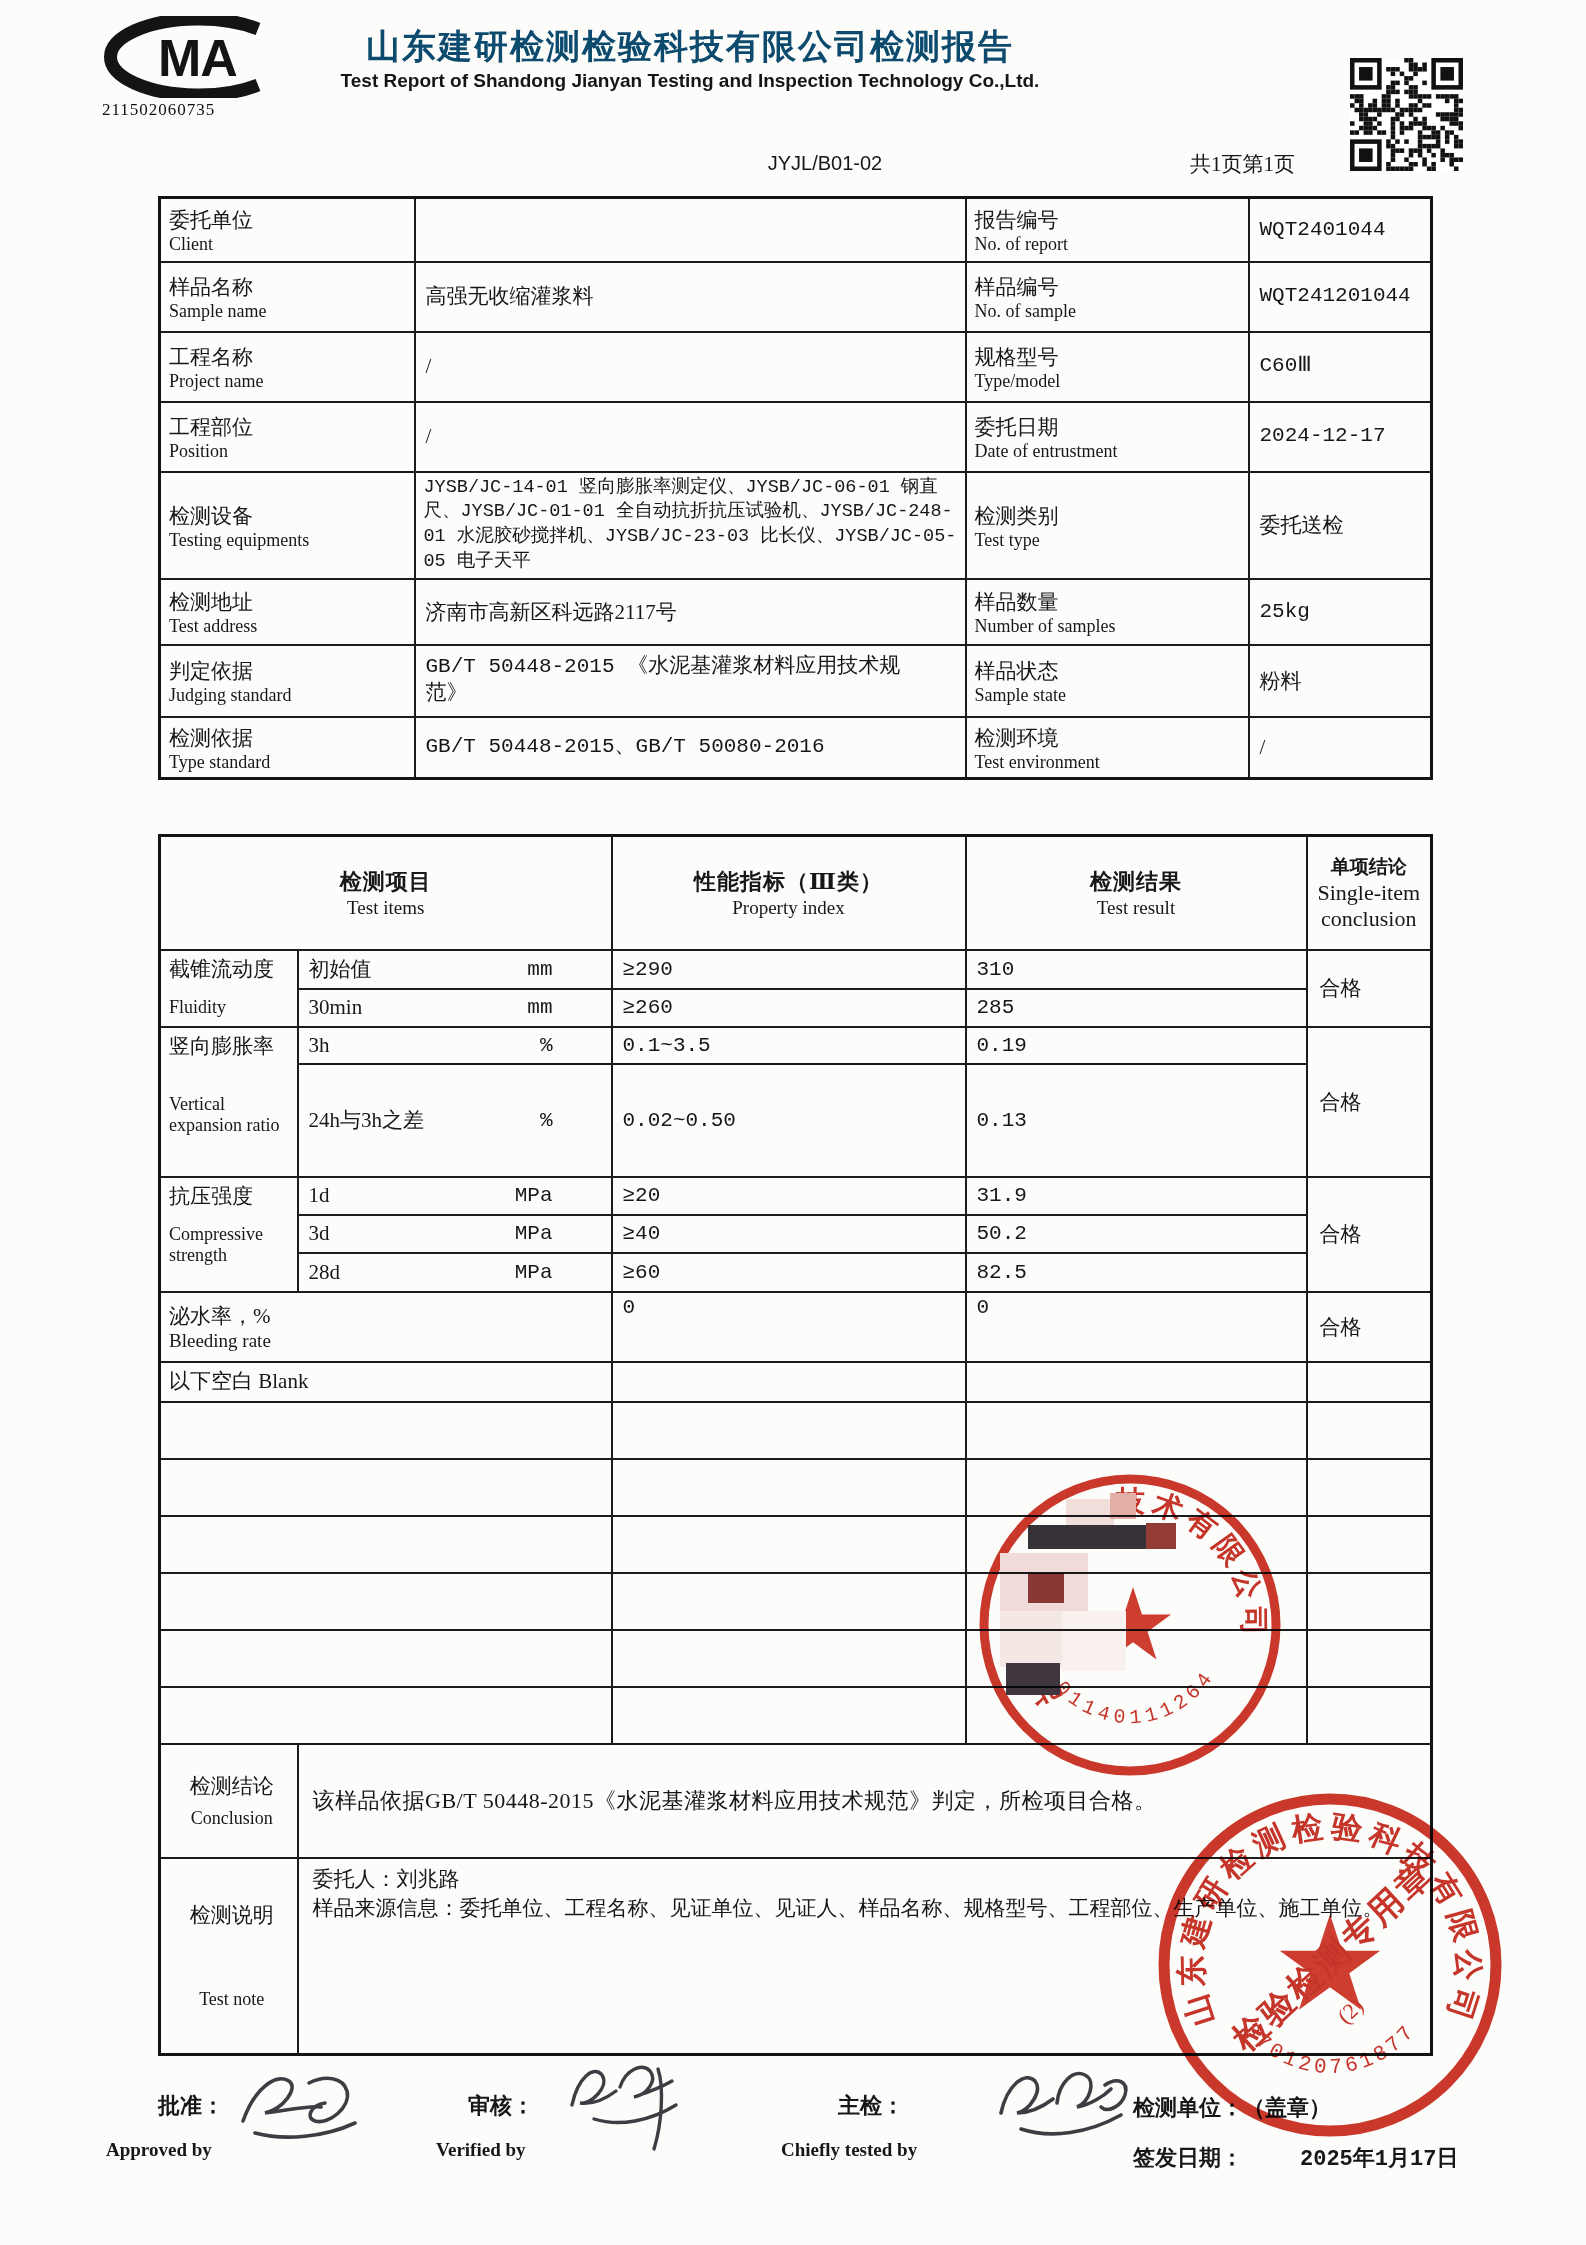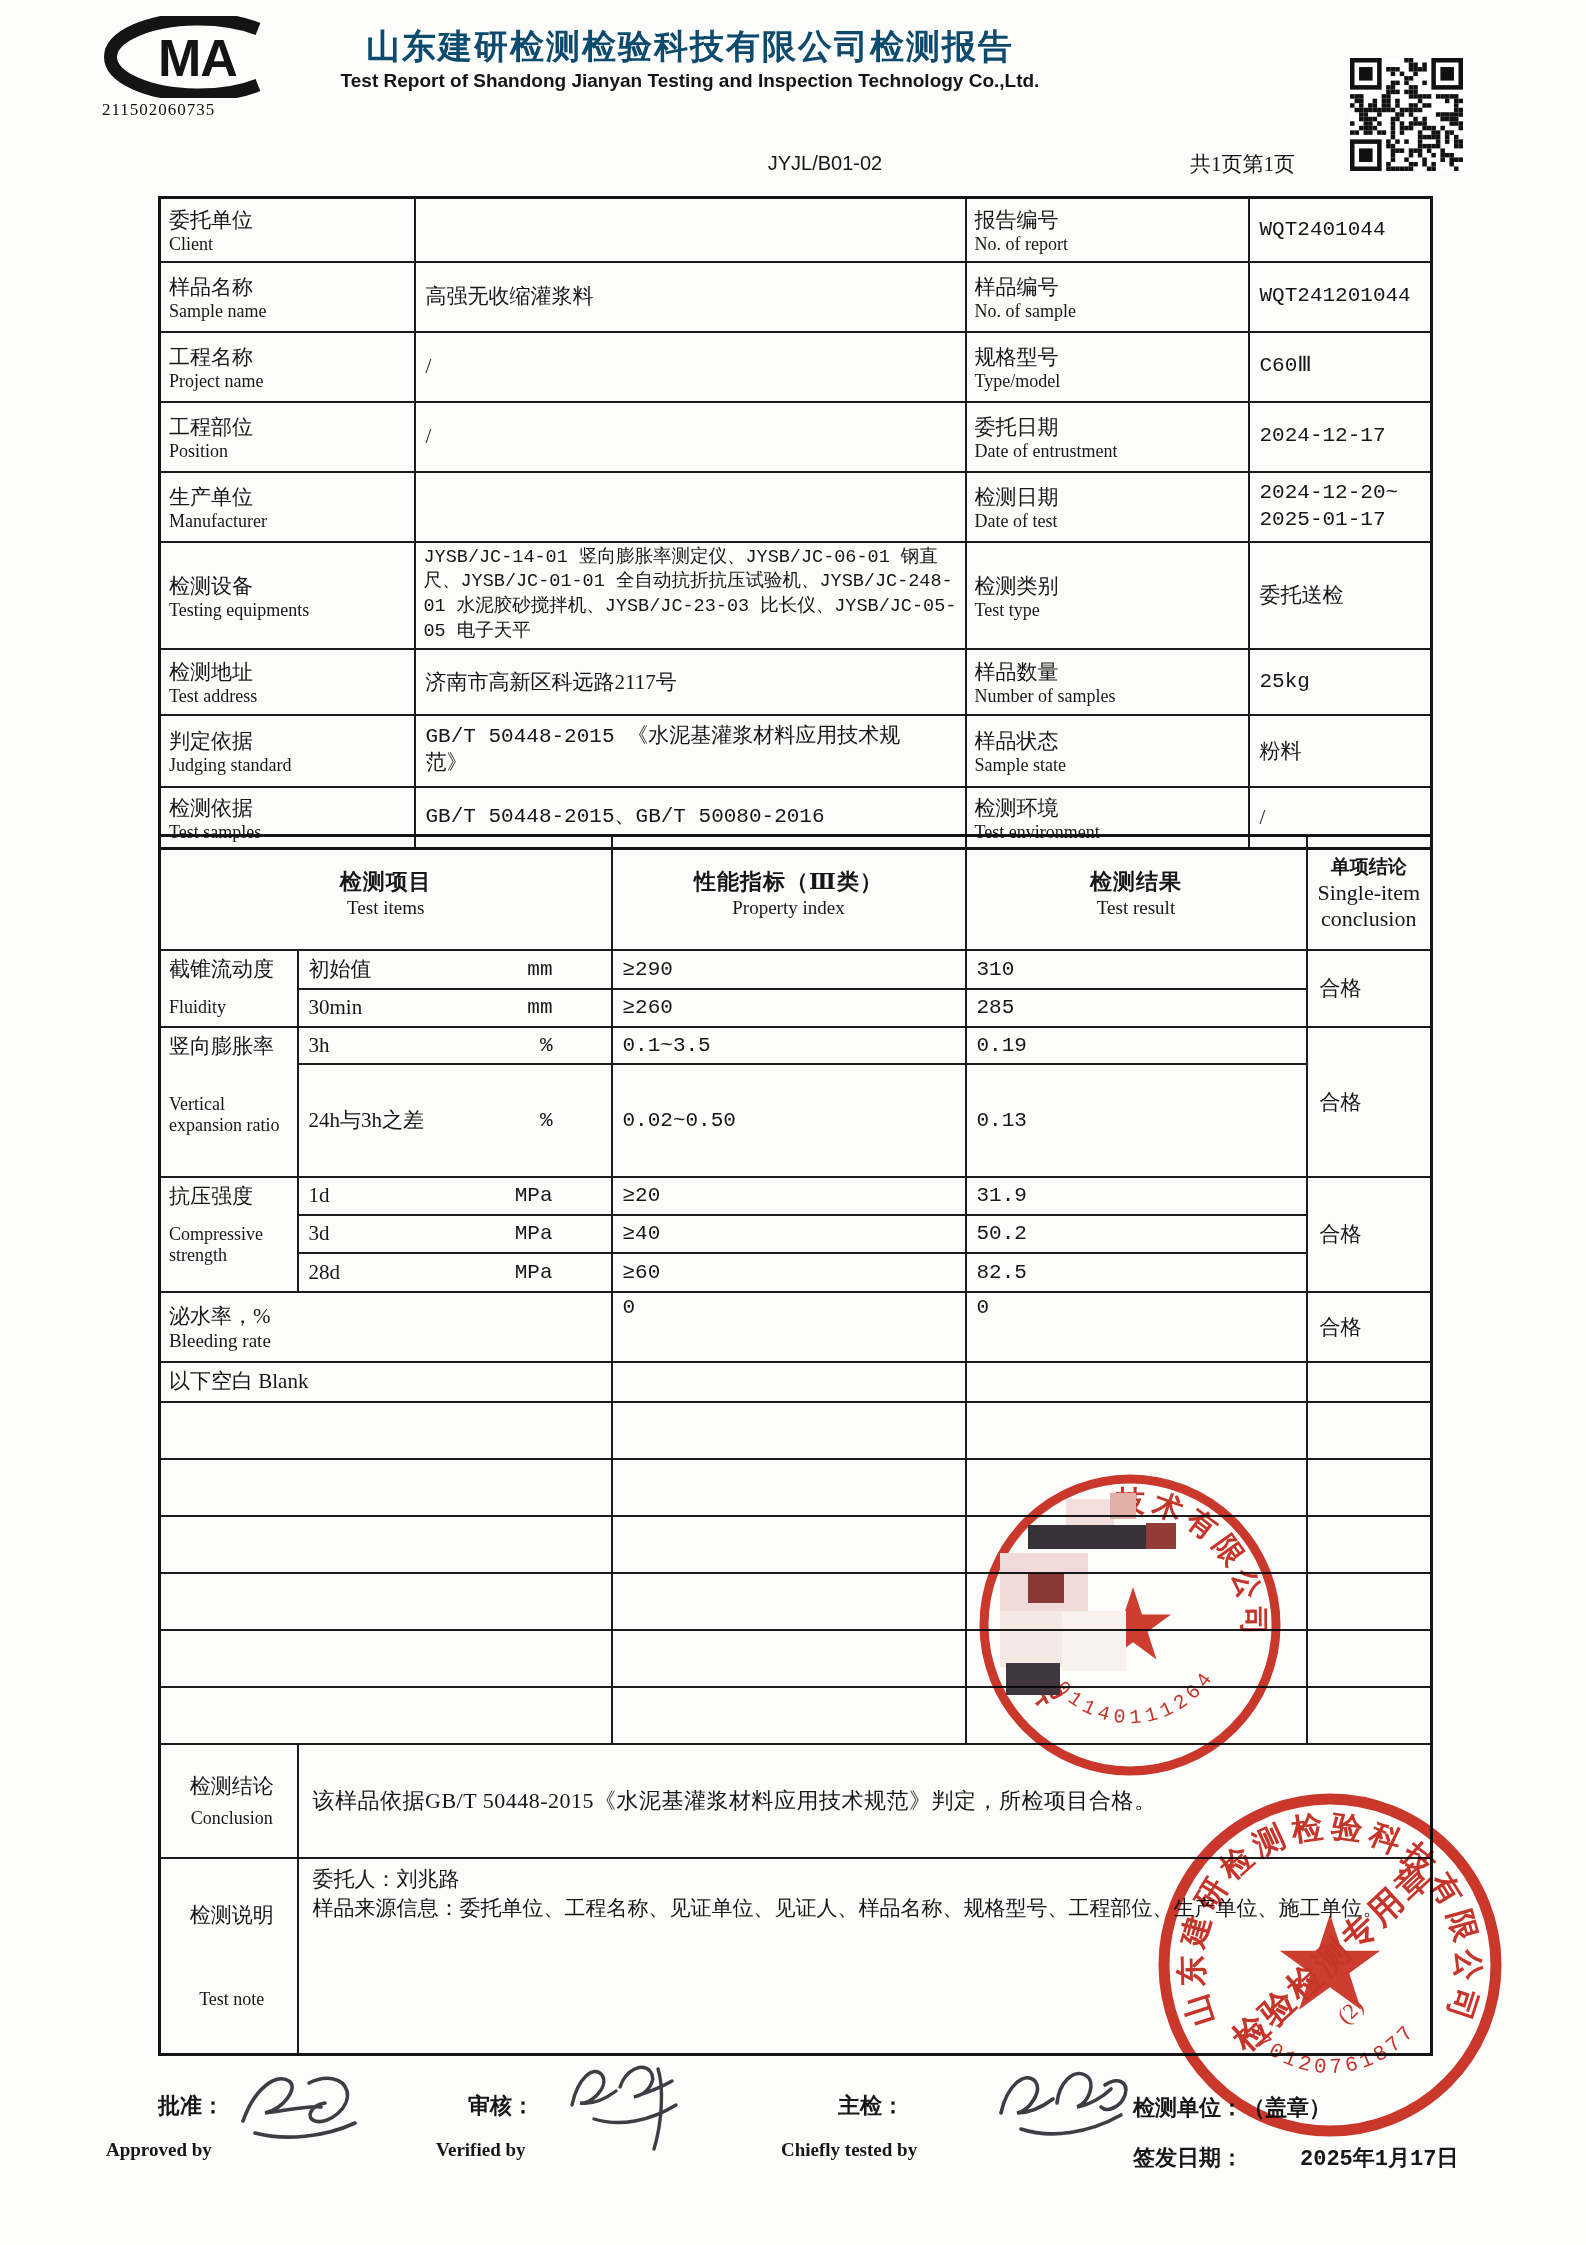--- a/index.html
+++ b/index.html
@@ -375,37 +375,20 @@
           </td>
       <td class="val">/</td>
       <td>
             <div class="labwrap">
               <span class="cn">委托日期</span>
               <span class="en">Date of entrustment</span>
             </div>
           </td>
       <td class="val mono">2024-12-17</td>
     </tr>
-    <tr style="height:70px">
-      <td>
-            <div class="labwrap">
-              <span class="cn">生产单位</span>
-              <span class="en">Manufacturer</span>
-            </div>
-          </td>
-      <td class="val"></td>
-      <td>
-            <div class="labwrap">
-              <span class="cn">检测日期</span>
-              <span class="en">Date of test</span>
-            </div>
-          </td>
-      <td class="val mono prewrap">2024-12-20~
-2025-01-17</td>
-    </tr>
     <tr style="height:84px">
       <td>
             <div class="labwrap">
               <span class="cn">检测设备</span>
               <span class="en">Testing equipments</span>
             </div>
           </td>
       <td class="val small mono">JYSB/JC-14-01 竖向膨胀率测定仪、JYSB/JC-06-01 钢直尺、JYSB/JC-01-01 全自动抗折抗压试验机、JYSB/JC-248-01 水泥胶砂搅拌机、JYSB/JC-23-03 比长仪、JYSB/JC-05-05 电子天平</td>
       <td>
             <div class="labwrap">
@@ -444,21 +427,21 @@
               <span class="cn">样品状态</span>
               <span class="en">Sample state</span>
             </div>
           </td>
       <td class="val">粉料</td>
     </tr>
     <tr style="height:62px">
       <td>
             <div class="labwrap">
               <span class="cn">检测依据</span>
-              <span class="en">Test samples</span>
+              <span class="en">Type standard</span>
             </div>
           </td>
       <td class="val mono">GB/T 50448-2015、GB/T 50080-2016</td>
       <td>
             <div class="labwrap">
               <span class="cn">检测环境</span>
               <span class="en">Test environment</span>
             </div>
           </td>
       <td class="val">/</td>

